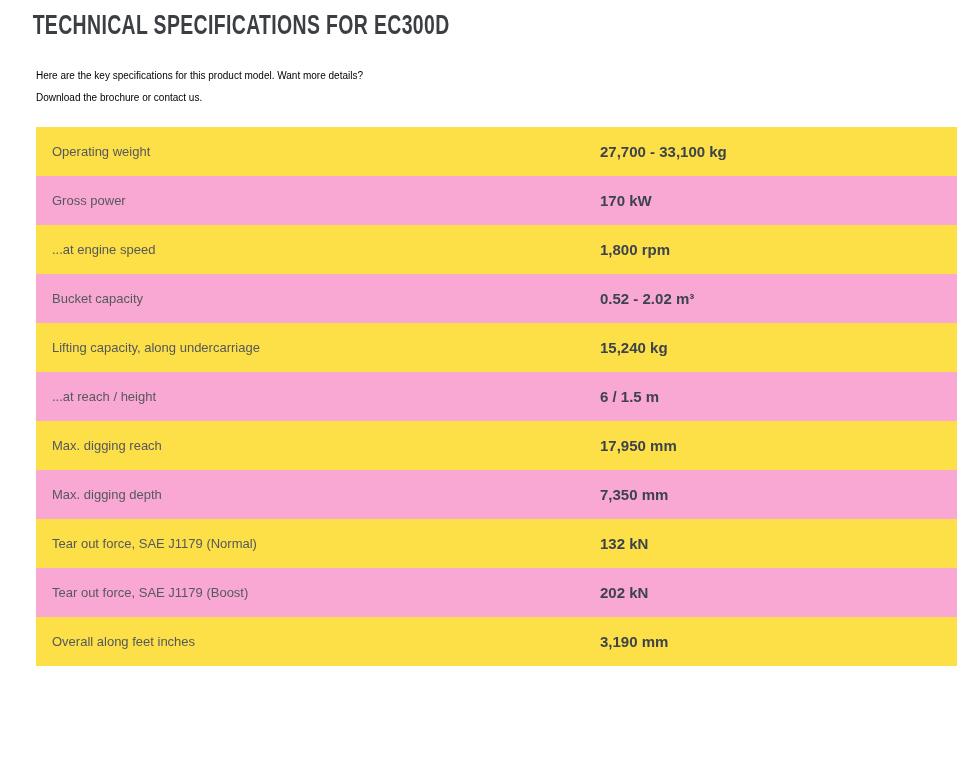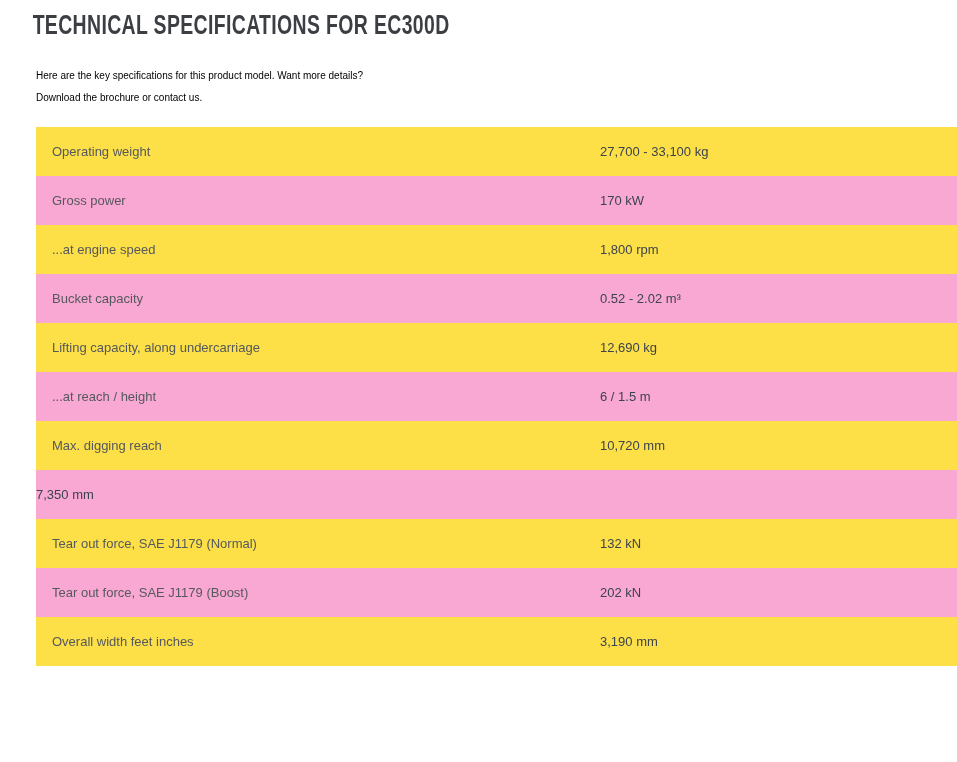--- a/index.html
+++ b/index.html
@@ -50,22 +50,22 @@
     background: #fde047;
   }
   .spec-cell-label {
     width: 564px;
     box-sizing: border-box;
     padding-left: 16px;
     font-size: 13px;
     color: #55585c;
   }
   .spec-cell-value {
-    font-size: 13px;
-    font-weight: 400;
+    font-size: 15px;
+    font-weight: 700;
     color: #3c434c;
     text-align: center;
   }
 </style>
 </head>
 <body>
 
 <div class="page">
 
   <h1 class="page-title">TECHNICAL SPECIFICATIONS FOR EC300D</h1>
@@ -88,41 +88,42 @@
         <div class="spec-row alt">
           <div class="spec-cell-label">...at engine speed</div>
           <div class="spec-cell-value">1,800 rpm</div>
         </div>
         <div class="spec-row">
           <div class="spec-cell-label">Bucket capacity</div>
           <div class="spec-cell-value">0.52 - 2.02 m³</div>
         </div>
         <div class="spec-row alt">
           <div class="spec-cell-label">Lifting capacity, along undercarriage</div>
-          <div class="spec-cell-value">12,690 kg</div>
+          <div class="spec-cell-value">15,240 kg</div>
         </div>
         <div class="spec-row">
           <div class="spec-cell-label">...at reach / height</div>
           <div class="spec-cell-value">6 / 1.5 m</div>
         </div>
         <div class="spec-row alt">
           <div class="spec-cell-label">Max. digging reach</div>
-          <div class="spec-cell-value">10,720 mm</div>
+          <div class="spec-cell-value">17,950 mm</div>
         </div>
         <div class="spec-row">
+          <div class="spec-cell-label">Max. digging depth</div>
           <div class="spec-cell-value">7,350 mm</div>
         </div>
         <div class="spec-row alt">
           <div class="spec-cell-label">Tear out force, SAE J1179 (Normal)</div>
           <div class="spec-cell-value">132 kN</div>
         </div>
         <div class="spec-row">
           <div class="spec-cell-label">Tear out force, SAE J1179 (Boost)</div>
           <div class="spec-cell-value">202 kN</div>
         </div>
         <div class="spec-row alt">
-          <div class="spec-cell-label">Overall width feet inches</div>
+          <div class="spec-cell-label">Overall along feet inches</div>
           <div class="spec-cell-value">3,190 mm</div>
         </div>
       </div>
   </div>
 
 </div>
 
 </body></html>

